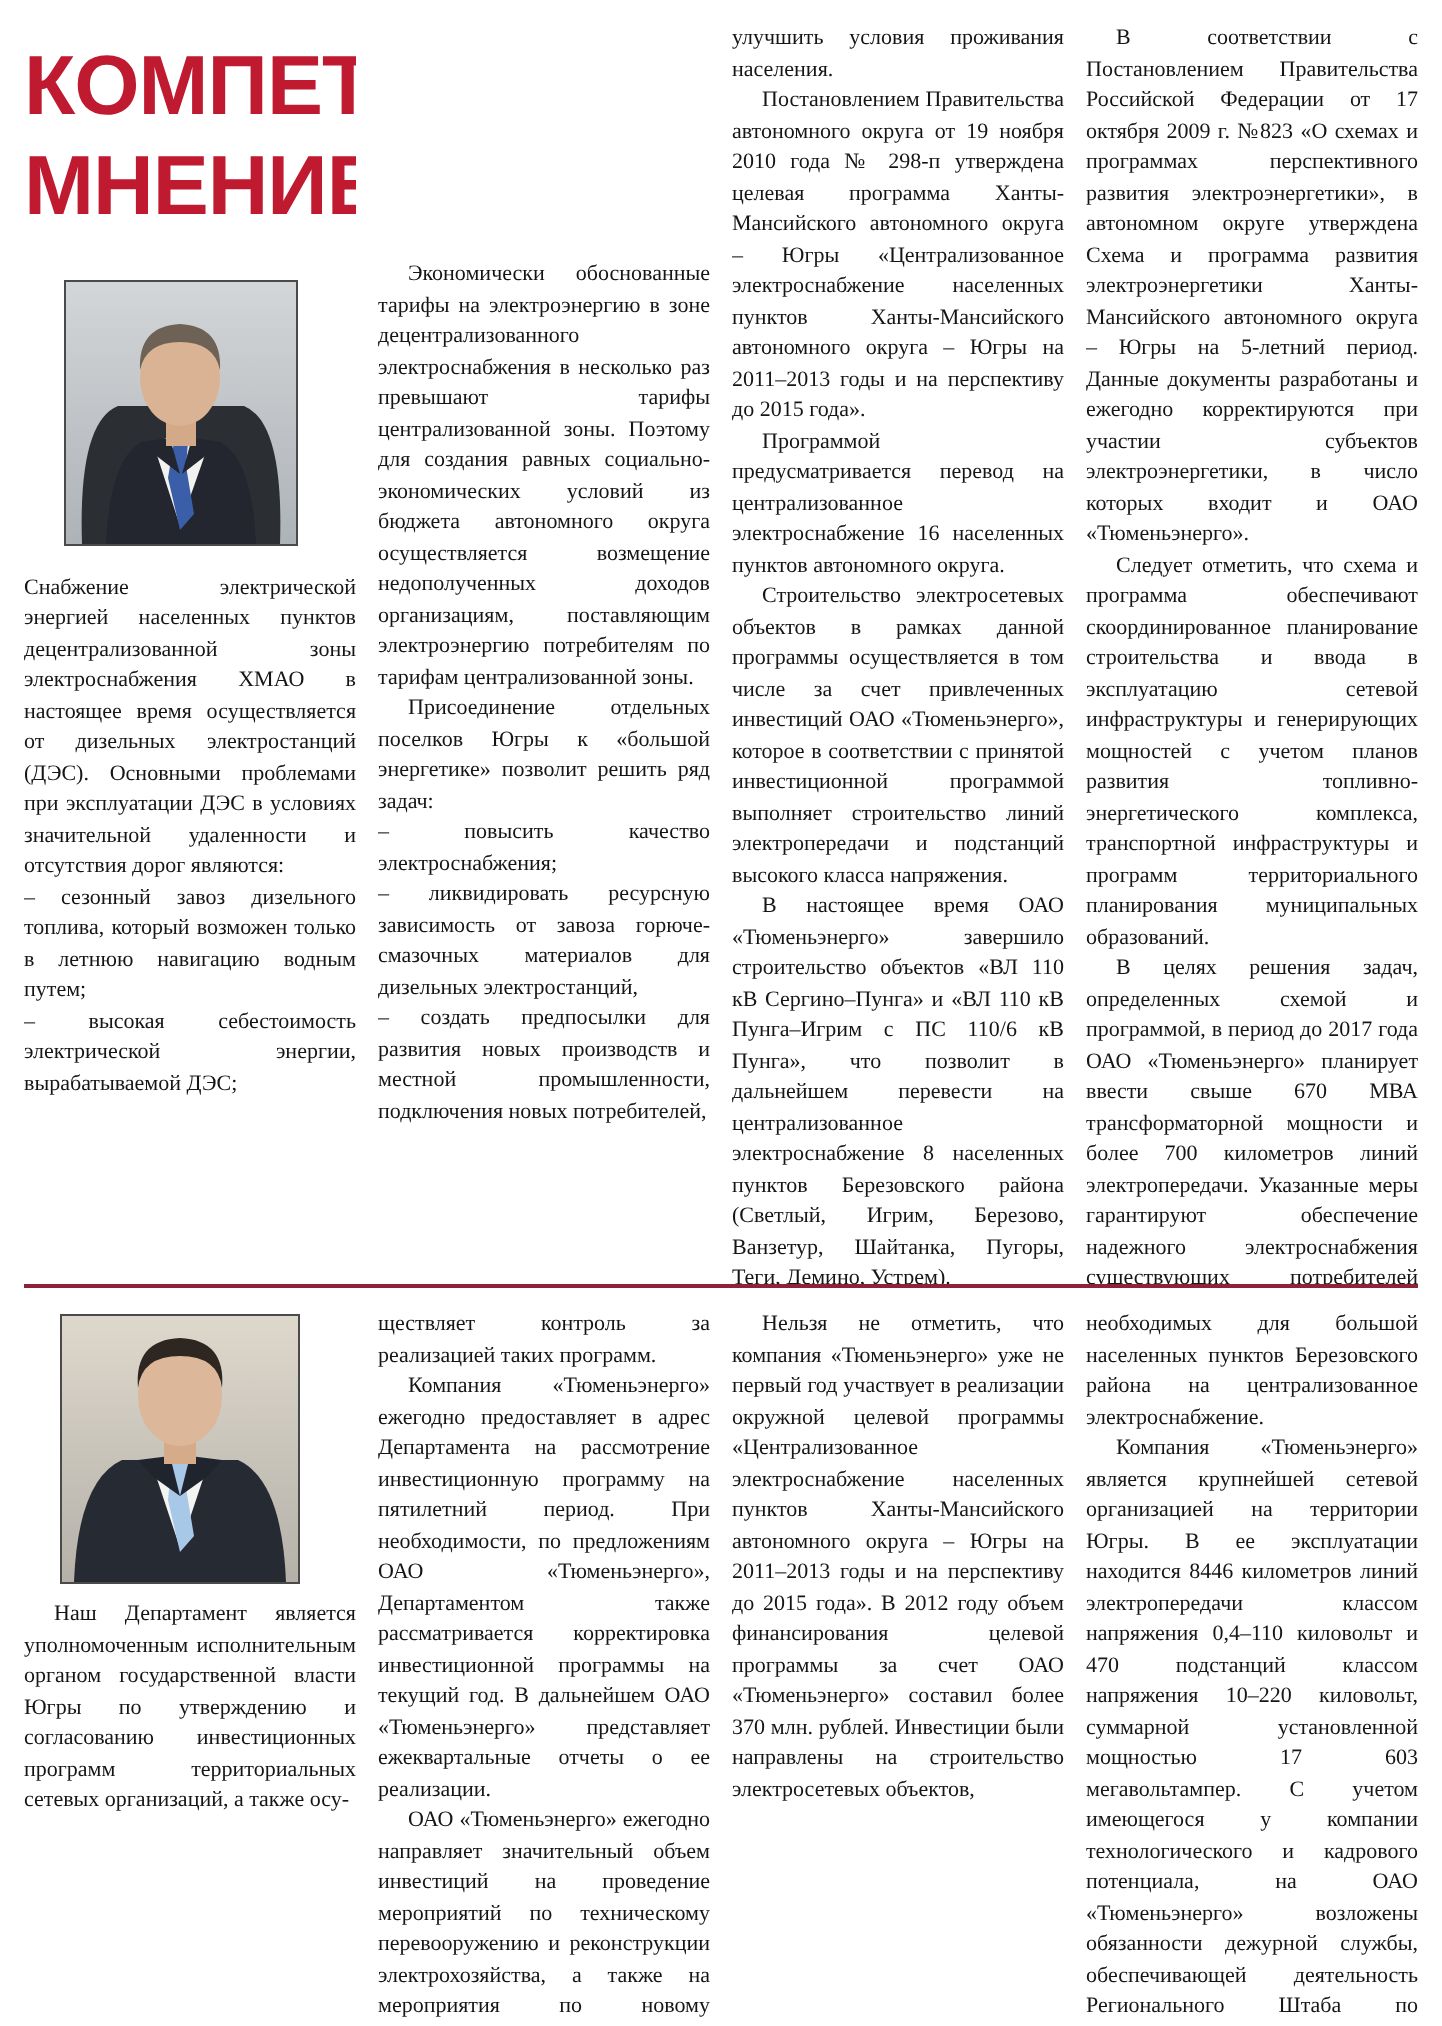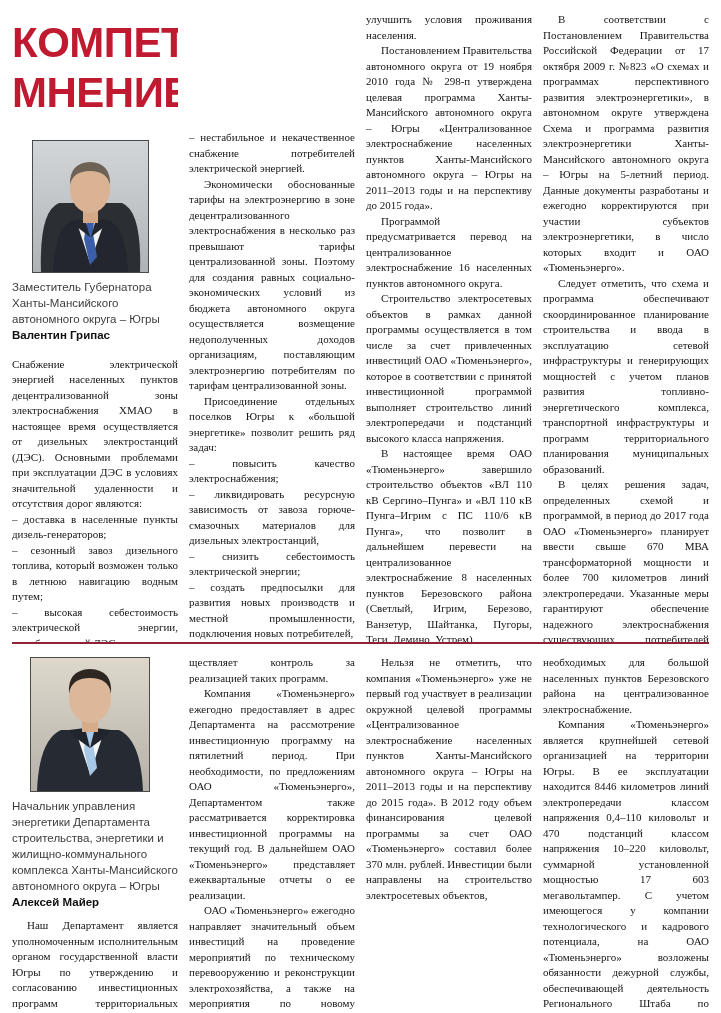--- a/index.html
+++ b/index.html
@@ -96,38 +96,34 @@
           <polygon points="44,82 57,122 71,82 64,78 50,78" fill="#f2f2f0"></polygon>
           <polygon points="54,80 61,80 60,92 64,116 57,124 51,98" fill="#3a5fa8"></polygon>
           <path d="M37 80 L52 78 L57 96 L44 86 Z" fill="#23262e"></path>
           <path d="M78 80 L63 78 L58 96 L71 86 Z" fill="#23262e"></path>
           <rect x="50" y="68" width="15" height="14" fill="#d4a988"></rect>
           <ellipse cx="57" cy="48" rx="20" ry="24" fill="#d9b393"></ellipse>
           <path d="M37 44 Q36 22 57 21 Q78 22 77 44 Q74 30 57 30 Q40 30 37 44 Z" fill="#6e6256"></path>
         </svg>
       </div>
 
-      <p class="caption"><span>Заместитель Губернатора Ханты-Мансийского автономного округа – Югры </span><b>Валентин Грипас</b></p>
 
       <div class="body-text mt-body">
           <p class="p-plain">Снабжение электрической энергией населенных пунктов децентрализованной зоны электроснабжения ХМАО в настоящее время осуществляется от дизельных электростанций (ДЭС). Основными проблемами при эксплуатации ДЭС в условиях значительной удаленности и отсутствия дорог являются:</p>
-          <p class="p-dash">– доставка в населенные пункты дизель-генераторов;</p>
           <p class="p-dash">– сезонный завоз дизельного топлива, который возможен только в летнюю навигацию водным путем;</p>
           <p class="p-dash">– высокая себестоимость электрической энергии, вырабатываемой ДЭС;</p>
         </div>
     </div>
 
     <div class="col pad-title">
       <div class="body-text">
-          <p class="p-dash">– нестабильное и некачественное снабжение потребителей электрической энергией.</p>
           <p class="p-indent">Экономически обоснованные тарифы на электроэнергию в зоне децентрализованного электроснабжения в несколько раз превышают тарифы централизованной зоны. Поэтому для создания равных социально-экономических условий из бюджета автономного округа осуществляется возмещение недополученных доходов организациям, поставляющим электроэнергию потребителям по тарифам централизованной зоны.</p>
           <p class="p-indent">Присоединение отдельных поселков Югры к «большой энергетике» позволит решить ряд задач:</p>
           <p class="p-dash">– повысить качество электроснабжения;</p>
           <p class="p-dash">– ликвидировать ресурсную зависимость от завоза горюче-смазочных материалов для дизельных электростанций,</p>
-          <p class="p-dash">– снизить себестоимость электрической энергии;</p>
           <p class="p-dash">– создать предпосылки для развития новых производств и местной промышленности, подключения новых потребителей,</p>
         </div>
     </div>
 
     <div class="col">
       <div class="body-text">
           <p class="p-plain">улучшить условия проживания населения.</p>
           <p class="p-indent">Постановлением Правительства автономного округа от 19 ноября 2010 года № 298-п утверждена целевая программа Ханты-Мансийского автономного округа – Югры «Централизованное электроснабжение населенных пунктов Ханты-Мансийского автономного округа – Югры на 2011–2013 годы и на перспективу до 2015 года».</p>
           <p class="p-indent">Программой предусматривается перевод на централизованное электроснабжение 16 населенных пунктов автономного округа.</p>
           <p class="p-indent">Строительство электросетевых объектов в рамках данной программы осуществляется в том числе за счет привлеченных инвестиций ОАО «Тюменьэнерго», которое в соответствии с принятой инвестиционной программой выполняет строительство линий электропередачи и подстанций высокого класса напряжения.</p>
@@ -162,21 +158,20 @@
           <polygon points="45,74 59,116 73,74 66,70 52,70" fill="#f4f4f2"></polygon>
           <polygon points="55,72 63,72 62,86 66,110 59,118 53,92" fill="#a8c8e8"></polygon>
           <path d="M38 72 L54 70 L59 90 L45 80 Z" fill="#20242c"></path>
           <path d="M80 72 L64 70 L59 90 L73 80 Z" fill="#20242c"></path>
           <rect x="51" y="60" width="16" height="14" fill="#d6ab8a"></rect>
           <ellipse cx="59" cy="40" rx="21" ry="25" fill="#dcb79a"></ellipse>
           <path d="M38 36 Q36 12 59 11 Q82 12 80 36 Q78 20 59 20 Q40 20 38 36 Z" fill="#2e2620"></path>
         </svg>
       </div>
 
-      <p class="caption"><span>Начальник управления энергетики Департамента строительства, энергетики и жилищно-коммунального комплекса Ханты-Мансийского автономного округа – Югры </span><b>Алексей Майер</b></p>
 
       <div class="body-text" style="margin-top:8px">
           <p class="p-indent">Наш Департамент является уполномоченным исполнительным органом государственной власти Югры по утверждению и согласованию инвестиционных программ территориальных сетевых организаций, а также осу-</p>
         </div>
     </div>
 
     <div class="col">
       <div class="body-text">
           <p class="p-plain">ществляет контроль за реализацией таких программ.</p>
           <p class="p-indent">Компания «Тюменьэнерго» ежегодно предоставляет в адрес Департамента на рассмотрение инвестиционную программу на пятилетний период. При необходимости, по предложениям ОАО «Тюменьэнерго», Департаментом также рассматривается корректировка инвестиционной программы на текущий год. В дальнейшем ОАО «Тюменьэнерго» представляет ежеквартальные отчеты о ее реализации.</p>

